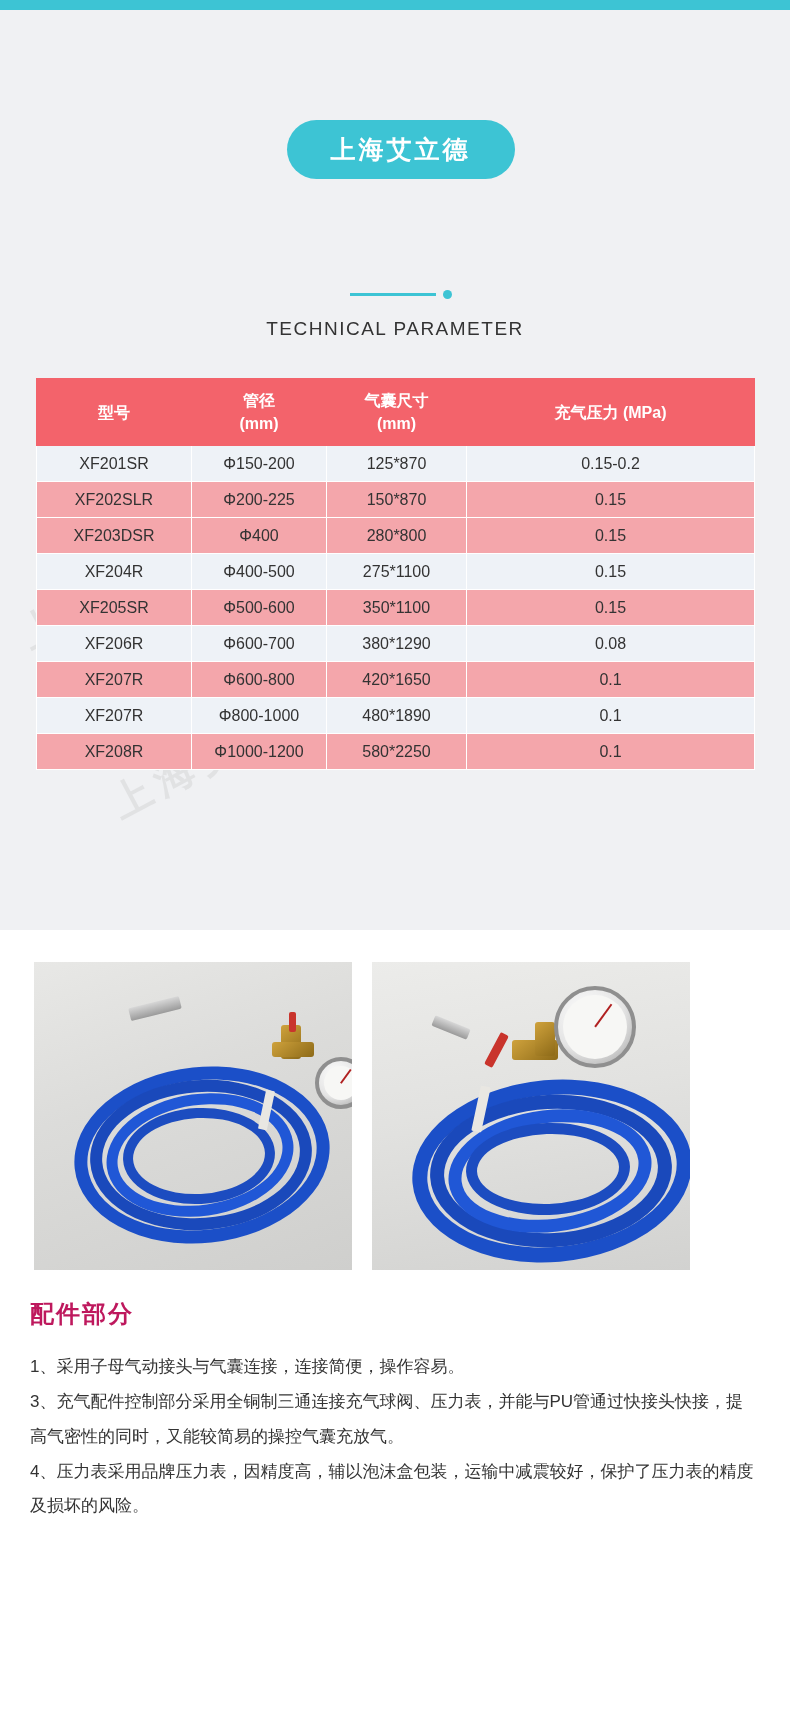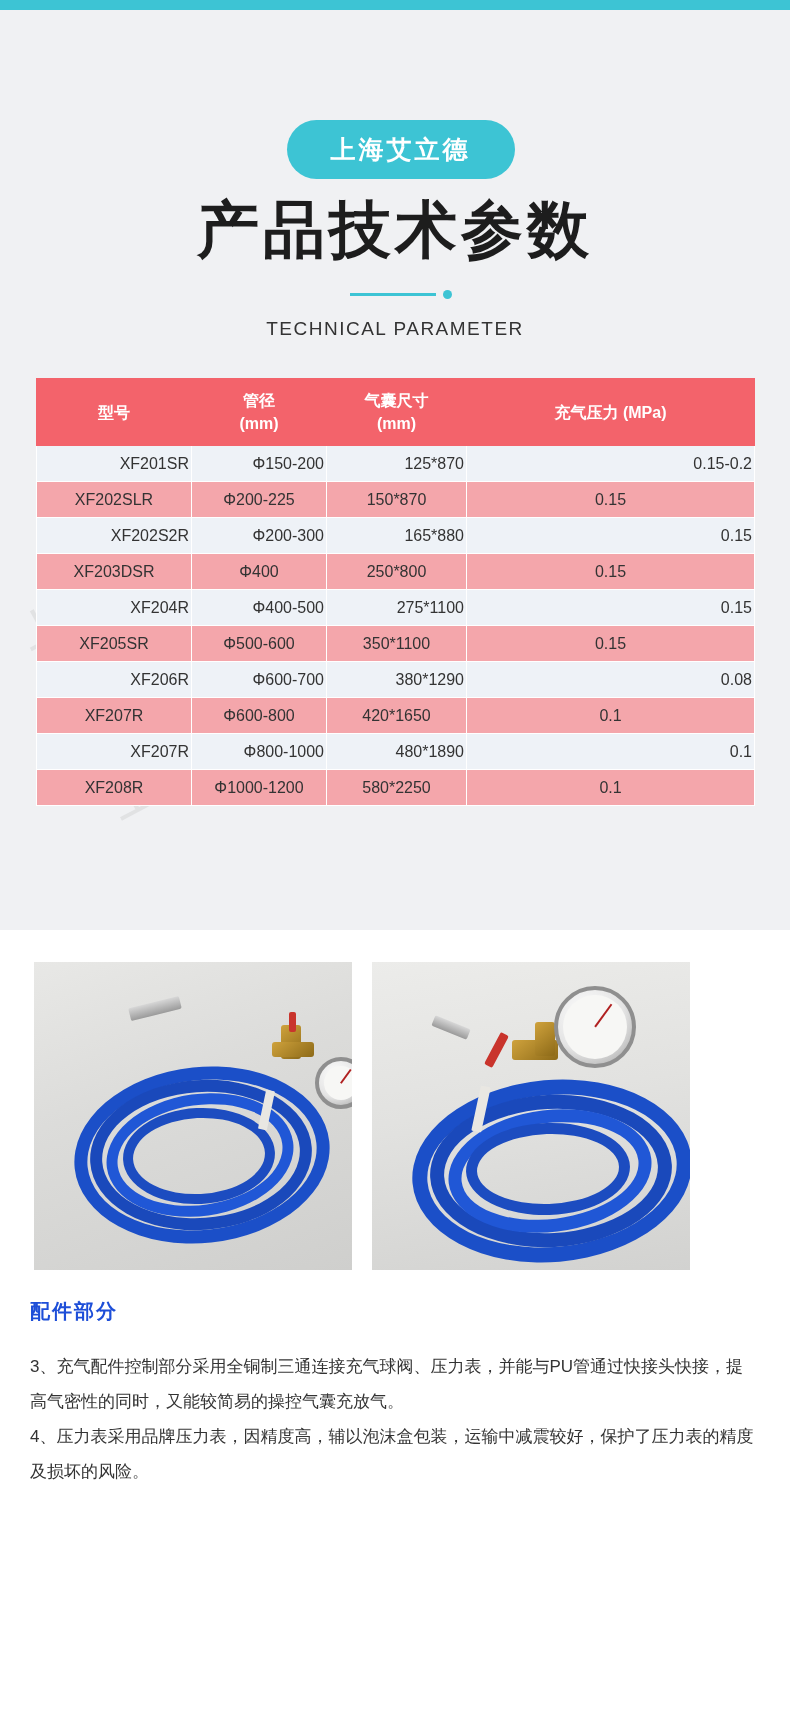--- a/index.html
+++ b/index.html
@@ -119,21 +119,20 @@
   .spec-table td {
     font-size: 16px;
     color: #333;
     text-align: center;
     padding: 8px 2px;
     border: 1px solid #ffffff;
     height: 19px;
   }
   .spec-table tr.odd td {
     background: #eef2f7;
-    text-align: right;
   }
   .spec-table tr.even td {
     background: #f4a6ab;
   }
   .col1 { width: 155px; }
   .col2 { width: 135px; }
   .col3 { width: 140px; }
   .col4 { width: 288px; }
 
   
@@ -240,23 +239,23 @@
     position: absolute;
     background: #e9e7e2;
     border-radius: 1px;
     transform: rotate(12deg);
   }
   
   .acc-title {
     position: absolute;
     top: 368px;
     left: 30px;
-    font-size: 20px;
+    font-size: 24px;
     font-weight: bold;
-    color: #1d4ed8;
+    color: #be185d;
     letter-spacing: 2px;
   }
   .acc-list {
     position: absolute;
     top: 420px;
     left: 30px;
     width: 730px;
     font-size: 17px;
     line-height: 2.05;
     color: #333;
@@ -268,21 +267,20 @@
 </style>
 </head>
 <body>
 
 <div class="page">
 
   <div class="top-bar"></div>
 
   <div class="header">
     <div class="brand-pill">上海艾立德</div>
-    <div class="main-title">产品技术参数</div>
     <div class="divider">
       <span class="line"></span>
       <span class="dot"></span>
     </div>
     <div class="sub-title">TECHNICAL PARAMETER</div>
 
     <div class="watermark">
       <div>上海艾立德实业有限公司</div>
       <div>上海艾立德实业有限公司</div>
       <div>上海艾立德实业有限公司</div>
@@ -319,30 +317,24 @@
           <td>Φ150-200</td>
           <td>125*870</td>
           <td>0.15-0.2</td>
         </tr>
         <tr class="even">
           <td>XF202SLR</td>
           <td>Φ200-225</td>
           <td>150*870</td>
           <td>0.15</td>
         </tr>
-        <tr class="odd">
-          <td>XF202S2R</td>
-          <td>Φ200-300</td>
-          <td>165*880</td>
-          <td>0.15</td>
-        </tr>
         <tr class="even">
           <td>XF203DSR</td>
           <td>Φ400</td>
-          <td>250*800</td>
+          <td>280*800</td>
           <td>0.15</td>
         </tr>
         <tr class="odd">
           <td>XF204R</td>
           <td>Φ400-500</td>
           <td>275*1100</td>
           <td>0.15</td>
         </tr>
         <tr class="even">
           <td>XF205SR</td>
@@ -410,18 +402,19 @@
         <div class="face"></div>
         <div class="needle"></div>
       </div>
       <div class="tiewrap" style="left:104px; top:124px; width:10px; height:46px;"></div>
       <div class="silverclip" style="left:60px; top:60px; width:38px; height:11px; transform:rotate(22deg);"></div>
     </div>
 
     <div class="acc-title">配件部分</div>
 
     <div class="acc-list">
+      <div class="acc-item">1、采用子母气动接头与气囊连接，连接简便，操作容易。</div>
       <div class="acc-item">3、充气配件控制部分采用全铜制三通连接充气球阀、压力表，并能与PU管通过快接头快接，提高气密性的同时，又能较简易的操控气囊充放气。</div>
       <div class="acc-item">4、压力表采用品牌压力表，因精度高，辅以泡沫盒包装，运输中减震较好，保护了压力表的精度及损坏的风险。</div>
     </div>
   </div>
 
 </div>
 
 </body></html>

